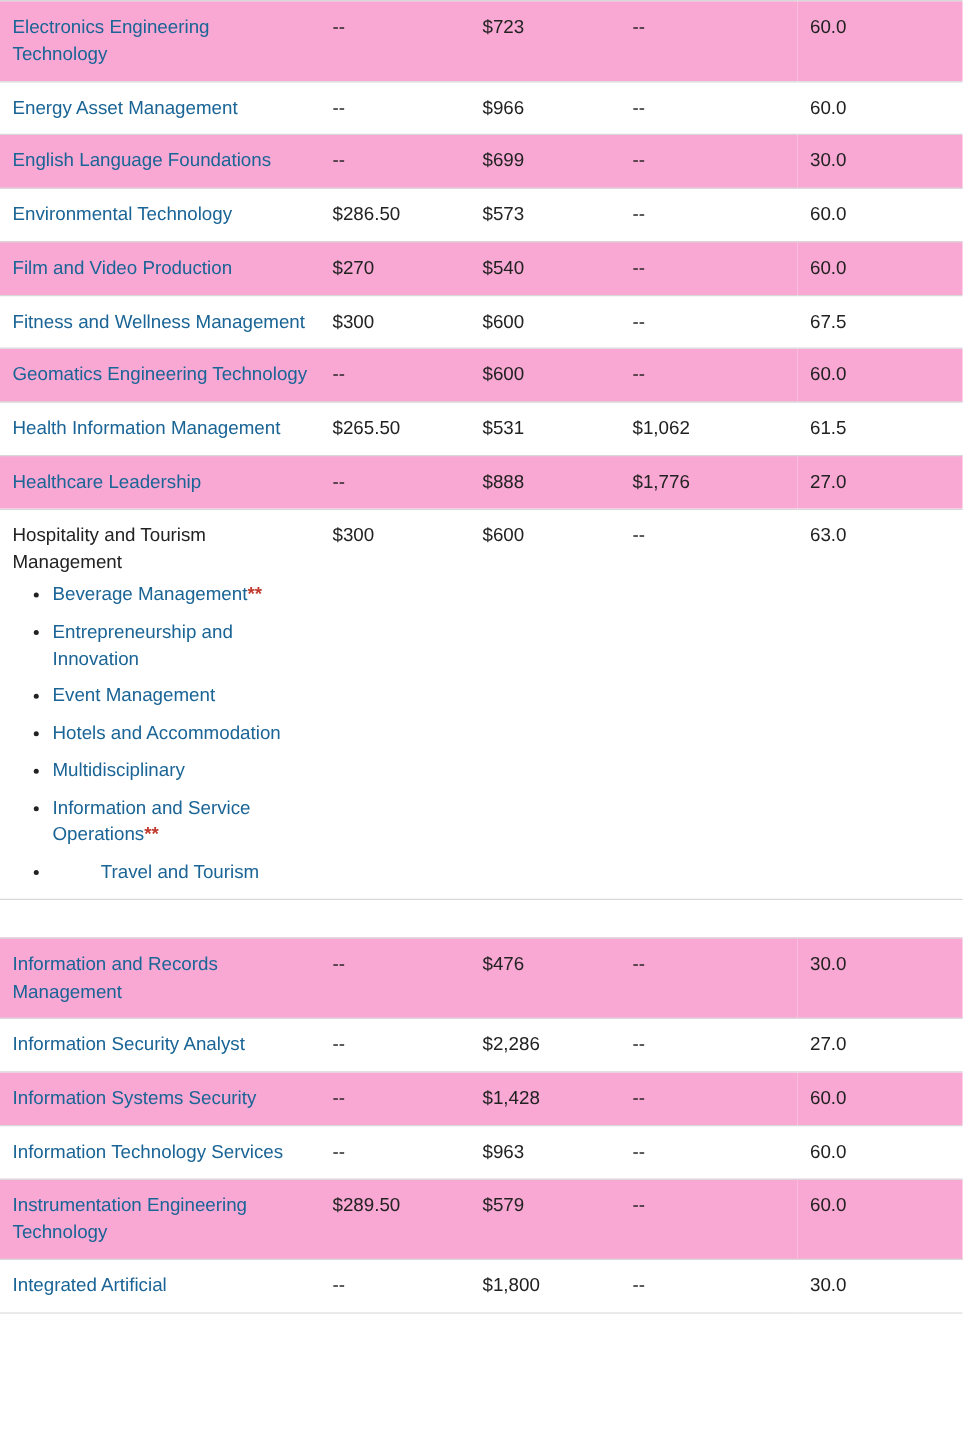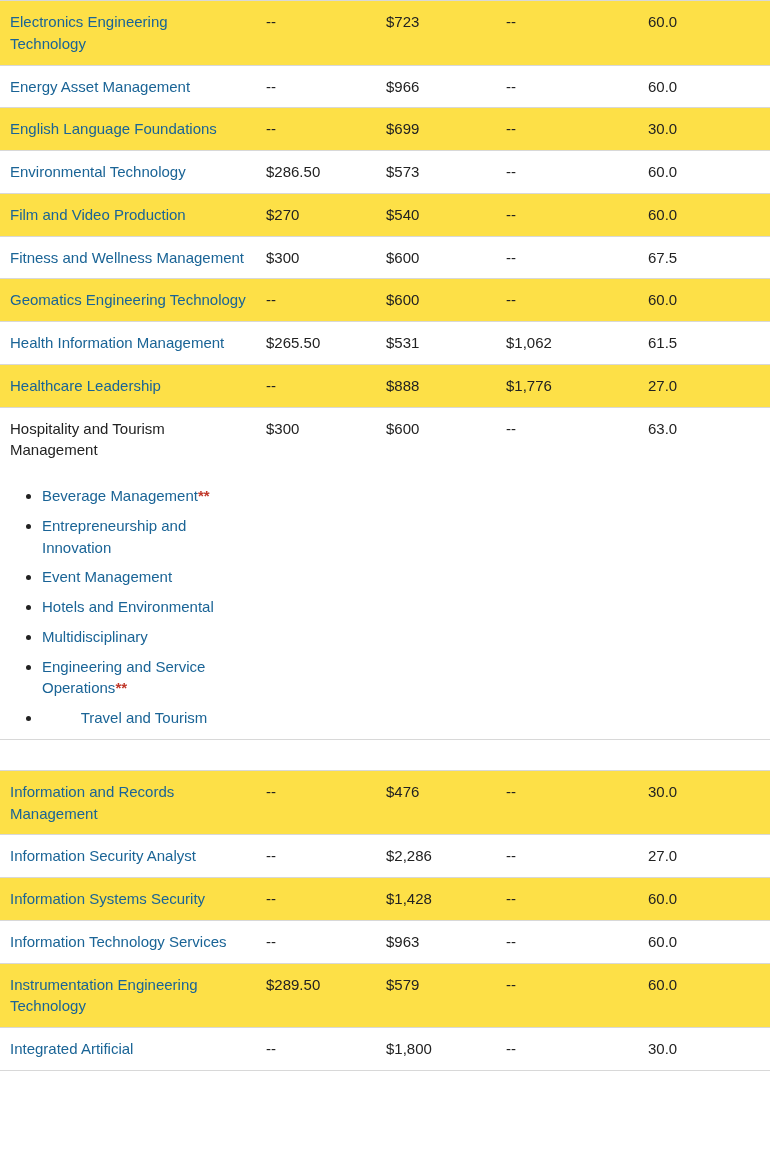--- a/index.html
+++ b/index.html
@@ -20,21 +20,21 @@
     table-layout: fixed;
   }
   table.program-fee-table td {
     vertical-align: top;
     padding: 10px 10px 10px 10px;
     border-top: 1px solid #d8d8d8;
     border-bottom: 1px solid #d8d8d8;
     line-height: 1.45;
   }
   tr.row-shaded td {
-    background: #fde047;
+    background: #f9a8d4;
   }
   tr.row-plain td {
     background: #ffffff;
   }
   td.col-program {
     width: 236px;
     padding-left: 20px;
   }
   td.col-c1 { width: 100px; }
   td.col-c2 { width: 100px; }
@@ -43,21 +43,21 @@
 
   .program-link {
     color: #1a6496;
     text-decoration: none;
   }
   .program-plain {
     color: #222222;
     text-align: right;
   }
   ul.major-list {
-    margin: 24px 0 0 0;
+    margin: 4px 0 0 0;
     padding-left: 32px;
     list-style-type: disc;
   }
   ul.major-list li {
     margin: 0 0 0 0;
     padding: 0 0 8px 0;
     line-height: 1.45;
   }
   ul.major-list li:last-child {
     padding-bottom: 0;
@@ -143,23 +143,23 @@
         <td class="col-c1"><span class="cell-value">--</span></td>
         <td class="col-c2"><span class="cell-value">$888</span></td>
         <td class="col-c3"><span class="cell-value">$1,776</span></td>
         <td class="col-c4"><span class="cell-value">27.0</span></td>
       </tr>
       <tr class="row-plain">
         <td class="col-program"><span class="program-plain">Hospitality and Tourism Management</span><ul class="major-list">
             <li><a class="program-link" href="#">Beverage Management</a><span class="asterisk">**</span></li>
             <li><a class="program-link" href="#">Entrepreneurship and Innovation</a></li>
             <li><a class="program-link" href="#">Event Management</a></li>
-            <li><a class="program-link" href="#">Hotels and Environmental</a></li>
+            <li><a class="program-link" href="#">Hotels and Accommodation</a></li>
             <li><a class="program-link" href="#">Multidisciplinary</a></li>
-            <li><a class="program-link" href="#">Engineering and Service Operations</a><span class="asterisk">**</span></li>
+            <li><a class="program-link" href="#">Information and Service Operations</a><span class="asterisk">**</span></li>
             <li><a class="program-link" href="#">Travel and Tourism</a></li>
           </ul></td>
         <td class="col-c1"><span class="cell-value">$300</span></td>
         <td class="col-c2"><span class="cell-value">$600</span></td>
         <td class="col-c3"><span class="cell-value">--</span></td>
         <td class="col-c4"><span class="cell-value">63.0</span></td>
       </tr>
       <tr class="spacer-row">
         <td colspan="6"></td>
       </tr>

